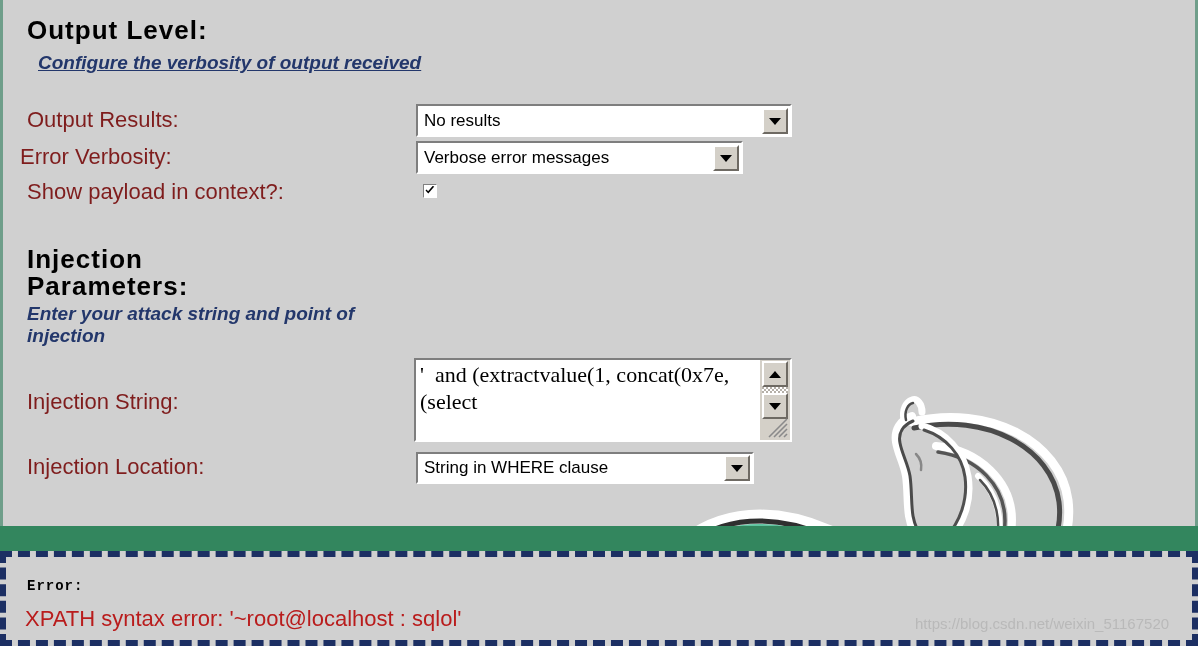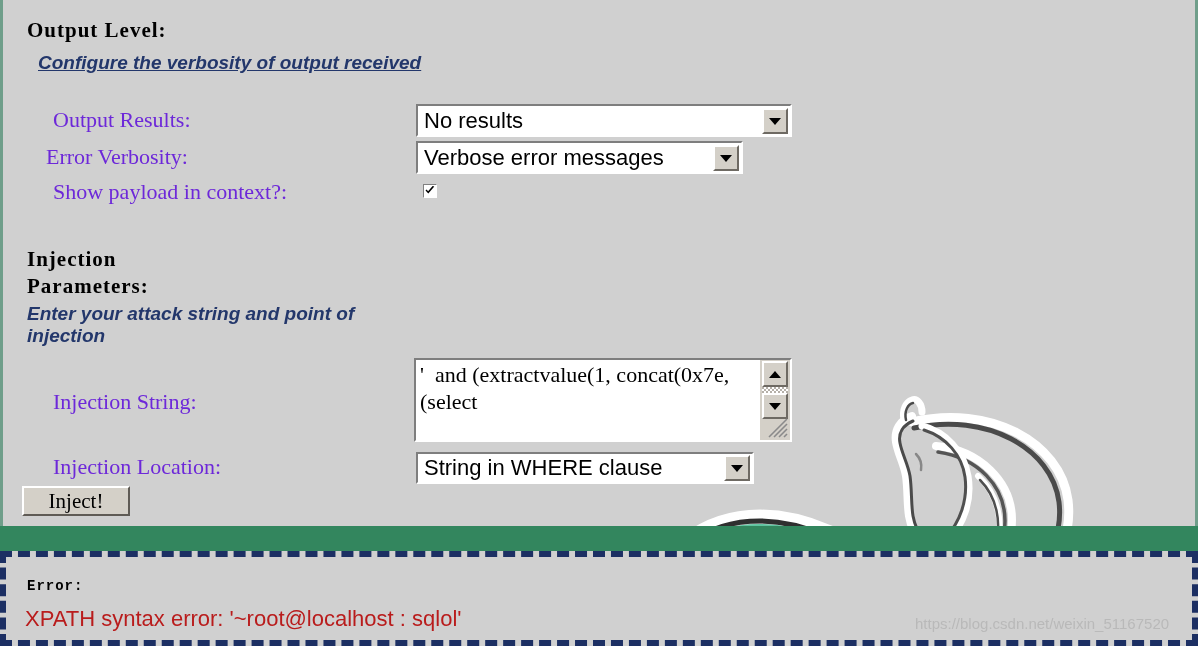--- a/index.html
+++ b/index.html
@@ -38,67 +38,66 @@
   
   #form-area {
     position: absolute;
     left: 0; top: 0;
     width: 1198px;
     height: 526px;
   }
 
   .section-head {
     position: absolute;
-    font-family: Liberation Serif, serif;
+    font-family: Liberation Sans, sans-serif;
     font-weight: bold;
-    font-size: 21px;
+    font-size: 26px;
     color: #000000;
     letter-spacing: 1px;
     line-height: 27px;
     white-space: pre-line;
   }
 
   .section-desc {
     position: absolute;
     font-family: "Liberation Sans", sans-serif;
     font-style: italic;
     font-weight: bold;
     font-size: 19px;
     color: #23376b;
     line-height: 22px;
     width: 400px;
   }
 
   .field-label {
     position: absolute;
-    font-family: Liberation Serif, serif;
+    font-family: Liberation Sans, sans-serif;
     font-size: 22px;
-    color: #6d28d9;
+    color: #7f1d1d;
     white-space: nowrap;
-    margin-left: 26px;
   }
 
   
   .sel {
     position: absolute;
     background: #ffffff;
     border-top: 2px solid #7e7e7e;
     border-left: 2px solid #7e7e7e;
     border-right: 2px solid #ffffff;
     border-bottom: 2px solid #ffffff;
     box-sizing: border-box;
     display: flex;
     align-items: center;
     padding-left: 6px;
     overflow: hidden;
   }
   .sel .sel-text {
     flex: 1 1 auto;
     font-family: "Liberation Sans", sans-serif;
-    font-size: 22px;
+    font-size: 17px;
     color: #000000;
     white-space: nowrap;
     overflow: hidden;
   }
   .sel .sel-arrow {
     flex: 0 0 auto;
     width: 26px;
     height: 26px;
     margin-right: 2px;
     background: #d4d0c8;
@@ -354,21 +353,20 @@
       </div>
     </div>
 
     <div class="field-label" style="left:27px; top:454px;">Injection Location:</div>
 
     <div class="sel" style="left:416px; top:452px; width:338px; height:32px;">
       <span class="sel-text">String in WHERE clause</span>
       <span class="sel-arrow"></span>
     </div>
 
-    <div class="btn" style="left:22px; top:486px; width:108px; height:30px;">Inject!</div>
 
   </div>
 
   <svg id="logo" viewBox="0 0 440 230">
     <g fill="none" stroke-linecap="round">
 
       <path d="M252 32 C330 14 400 52 408 110 C416 176 358 216 300 214 C244 212 206 186 196 176" stroke="#ffffff" stroke-width="9"></path>
       <path d="M254 38 C326 22 392 58 399 112 C406 172 352 208 299 206" stroke="#4a4a4a" stroke-width="5"></path>
 
       <path d="M276 56 C320 60 352 92 352 130 C352 166 326 190 296 196" stroke="#ffffff" stroke-width="8"></path>

